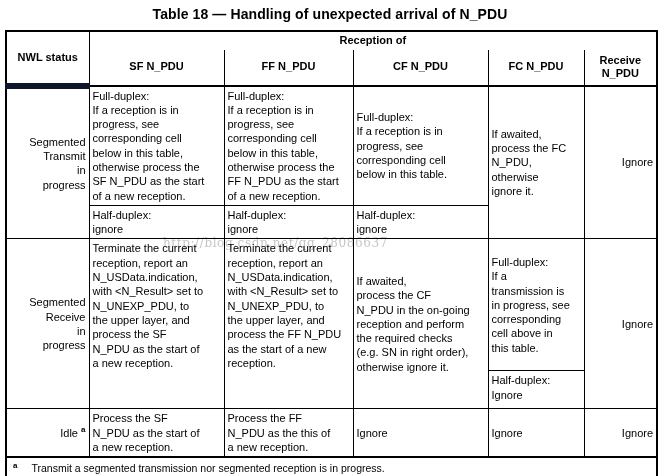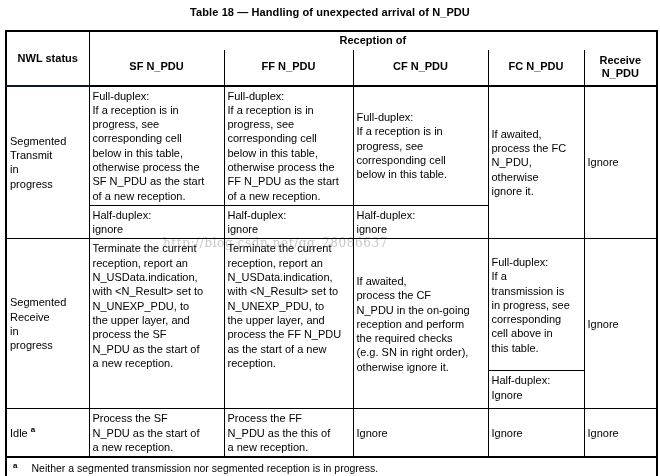--- a/index.html
+++ b/index.html
@@ -2,43 +2,43 @@
 <html><head>
 <meta charset="utf-8">
 <style>
   html,body { margin:0; padding:0; background:#fff; }
   .page {
     position:relative; width:660px; height:476px; background:#ffffff;
     font-family:"Liberation Sans", sans-serif; color:#000; overflow:hidden;
   }
   .doc-title {
     position:absolute; top:6px; left:0; width:660px; text-align:center;
-    font-size:11px; font-weight:bold; letter-spacing:0.1px;
+    font-size:14px; font-weight:bold; letter-spacing:0.1px;
   }
   .watermark {
     position:absolute; left:163px; top:236px; z-index:0;
     font-family:"DejaVu Serif", serif; font-size:12px; color:#c6c6c6;
     letter-spacing:0.6px; white-space:nowrap;
   }
   table.tbl {
     position:absolute; left:5px; top:30px; z-index:1;
     border-collapse:collapse; table-layout:fixed; width:651px;
     background:transparent;
   }
   .tbl { border:2px solid #000; }
   .tbl td {
     border:1px solid #000; font-size:11px; line-height:14.3px;
     padding:2px 3px; vertical-align:top; text-align:left;
     white-space:pre-line; overflow:hidden; word-wrap:break-word;
   }
   .tbl td.hdr { font-weight:bold; text-align:center; vertical-align:middle; line-height:13.5px; }
   .tbl td.reception { border-bottom:none; }
   .tbl tr.h2 td { border-top:none; border-bottom:2px solid #000; }
-  .tbl td.nwlhdr { border-bottom:2px solid #0f172a; }
-  .tbl td.ac { text-align:left; }
+  .tbl td.nwlhdr { border-bottom:6px solid #0f172a; }
+  .tbl td.ac { text-align:right; }
   .tbl td.vm { vertical-align:middle; }
   .tbl tr.h1 { height:18px; }
   .tbl tr.h2 { height:36px;margin-left:36px; }
   .tbl tr.r1a { height:118px; }
   .tbl tr.r1b { height:33px; }
   .tbl tr.r2a { height:132px; }
   .tbl tr.r2b { height:38px; }
   .tbl tr.r3 { height:46px; }
   .tbl tr.fn { height:22px; }
   .tbl tr.fn td { border-top:2px solid #000; font-size:10.5px; white-space:normal; vertical-align:middle; padding:2px 6px; }
@@ -171,18 +171,18 @@
 a new reception.</td>
       <td class="vm">Process the FF
 N_PDU as the this of
 a new reception.</td>
       <td class="vm">Ignore</td>
       <td class="vm">Ignore</td>
       <td class="ac vm">Ignore</td>
     </tr>
 
     <tr class="fn">
-      <td colspan="6"><sup class="mk">a</sup><span>Neither a segmented transmission nor segmented reception is in progress.</span></td>
+      <td colspan="6"><sup class="mk">a</sup><span>Transmit a segmented transmission nor segmented reception is in progress.</span></td>
     </tr>
   </tbody>
     </table>
 
 </div>
 
 </body></html>

